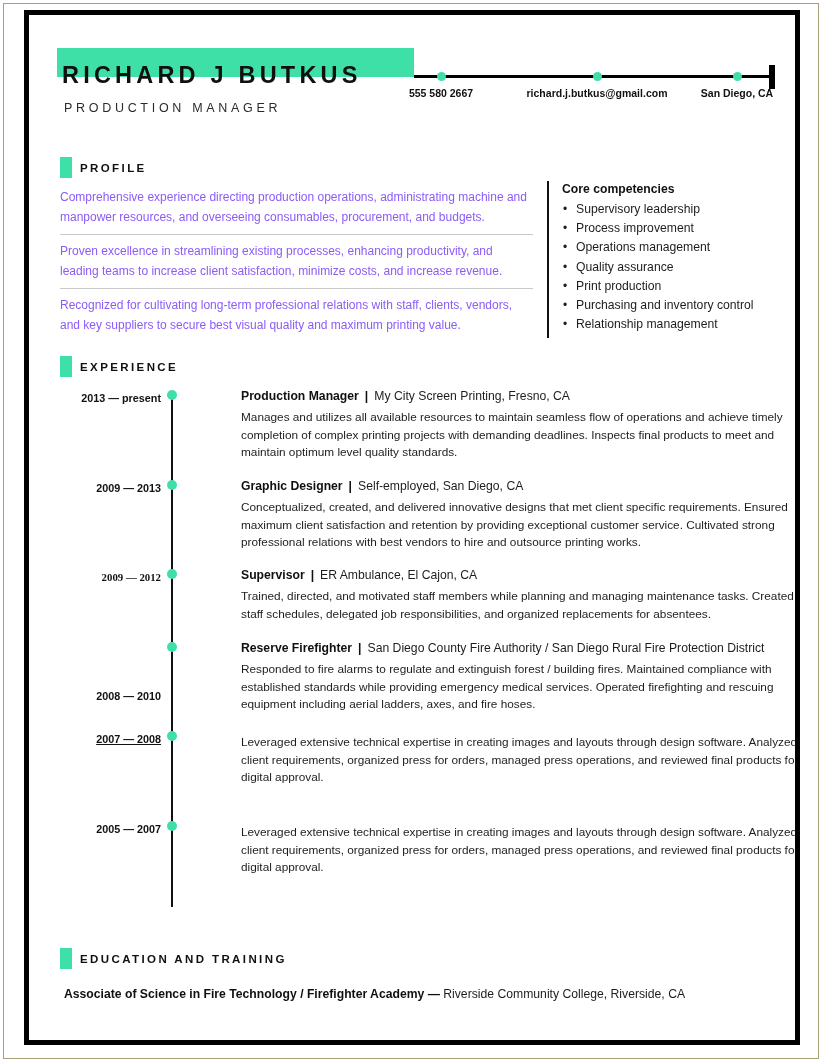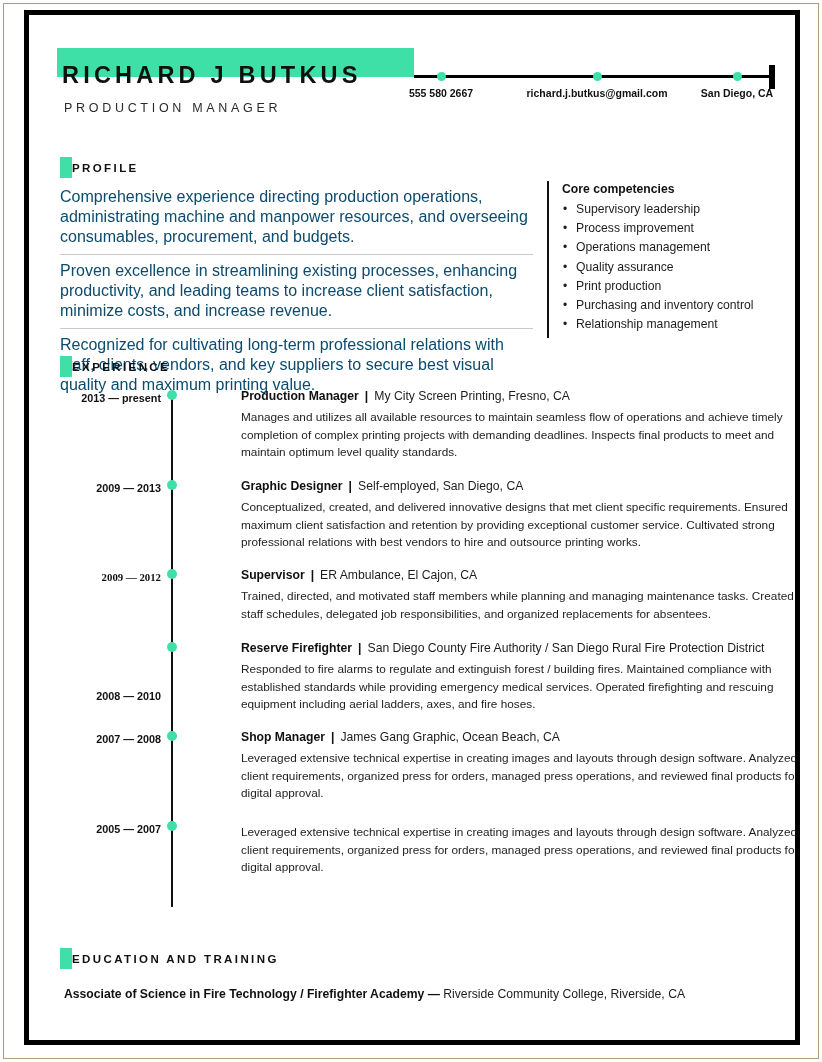--- a/index.html
+++ b/index.html
@@ -108,21 +108,21 @@
     color: #111111;
     white-space: nowrap;
     transform: translateX(-50%);
   }
 
   
   .section-head {
     position: absolute;
     display: flex;
     align-items: center;
-    gap: 0;
+    gap: 8px;
   }
   .section-chip {
     width: 12px; height: 21px;
     background: #3FE0A8;
     flex: none;
   }
   .section-title {
     font-size: 11.5px;
     font-weight: 700;
     letter-spacing: 2.4px;
@@ -131,23 +131,23 @@
   }
 
   
   #profile-head { left: 31px; top: 142px; }
   #profile-col {
     position: absolute;
     left: 31px; top: 170px;
     width: 473px;
   }
   .profile-para {
-    font-size: 16px;
+    font-size: 12px;
     line-height: 20px;
-    color: #0c4a6e;
+    color: #8b5cf6;
     padding: 6px 0 7px 0;
     border-top: 1px solid #c9c9c9;
   }
   .profile-para:first-child { border-top: none; padding-top: 2px; }
 
   
   #skills-rule {
     position: absolute;
     left: 518px; top: 166px;
     width: 2px; height: 157px;
@@ -323,24 +323,23 @@
         <div class="exp-body" style="top: 552px;">
           <div class="exp-role-line"><span class="exp-role">Supervisor</span><span class="exp-sep">|</span><span class="exp-company">ER Ambulance, El Cajon, CA</span></div>
           <div class="exp-desc">Trained, directed, and motivated staff members while planning and managing maintenance tasks. Created staff schedules, delegated job responsibilities, and organized replacements for absentees.</div>
         </div>
         <div class="exp-date" style="top: 629px; left: 22px; margin-top: 46px;">2008 — 2010</div>
         <div class="exp-dot" style="top: 627px;"></div>
         <div class="exp-body" style="top: 625px;">
           <div class="exp-role-line"><span class="exp-role">Reserve Firefighter</span><span class="exp-sep">|</span><span class="exp-company">San Diego County Fire Authority / San Diego Rural Fire Protection District</span></div>
           <div class="exp-desc">Responded to fire alarms to regulate and extinguish forest / building fires. Maintained compliance with established standards while providing emergency medical services. Operated firefighting and rescuing equipment including aerial ladders, axes, and fire hoses.</div>
         </div>
-        <div class="exp-date" style="top: 718px; left: 22px;">2007 — 2008</div>
+        <div class="exp-date" style="top: 718px; left: 22px; text-decoration: underline;">2007 — 2008</div>
         <div class="exp-dot" style="top: 716px;"></div>
         <div class="exp-body" style="top: 714px;">
-          <div class="exp-role-line"><span class="exp-role">Shop Manager</span><span class="exp-sep">|</span><span class="exp-company">James Gang Graphic, Ocean Beach, CA</span></div>
           <div class="exp-desc">Leveraged extensive technical expertise in creating images and layouts through design software. Analyzed client requirements, organized press for orders, managed press operations, and reviewed final products for digital approval.</div>
         </div>
         <div class="exp-date" style="top: 808px; left: 22px;">2005 — 2007</div>
         <div class="exp-dot" style="top: 806px;"></div>
         <div class="exp-body" style="top: 804px;">
           <div class="exp-desc">Leveraged extensive technical expertise in creating images and layouts through design software. Analyzed client requirements, organized press for orders, managed press operations, and reviewed final products for digital approval.</div>
         </div>
       </div>
 
     <div class="section-head" id="edu-head">

